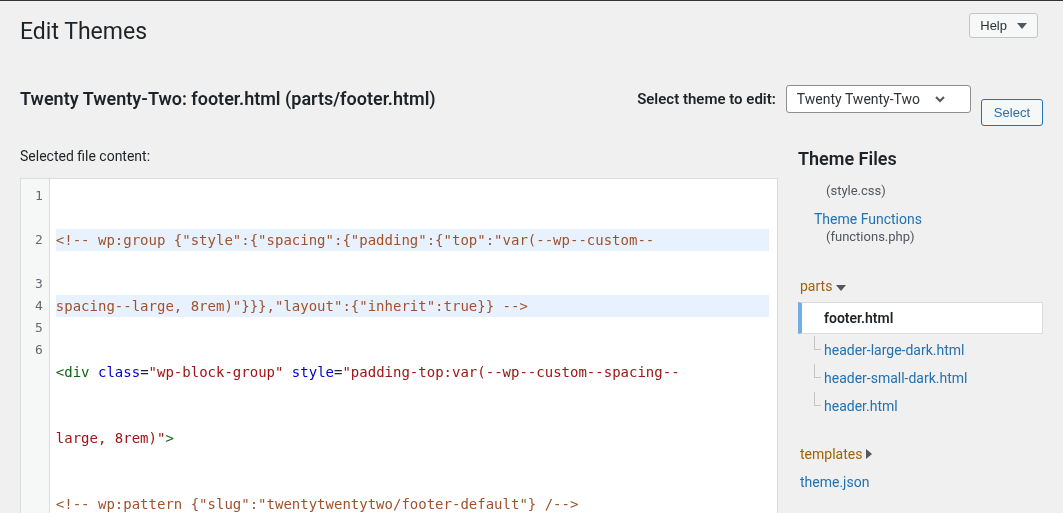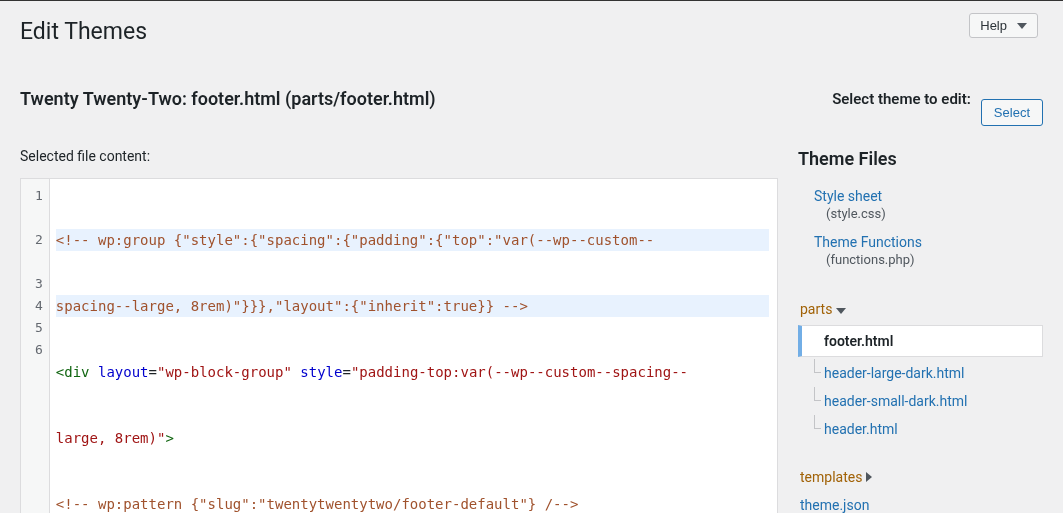--- a/index.html
+++ b/index.html
@@ -220,53 +220,58 @@
     <span class="tri-down"></span>
   </button>
 </div>
 
 <h1 class="page-title">Edit Themes</h1>
 
 <div class="sub-row">
   <div class="file-summary">Twenty Twenty-Two: footer.html (parts/footer.html)</div>
   <div class="theme-select-group">
     <span class="theme-select-label">Select theme to edit:</span>
+    <div class="theme-select">
+      <span>Twenty Twenty-Two</span>
+      <svg class="chev" width="12" height="12" viewBox="0 0 12 12">
+          <path d="M2 4 L6 8 L10 4" fill="none" stroke="#50575e" stroke-width="2"></path>
+        </svg>
+    </div>
     <button class="select-btn">Select</button>
   </div>
 </div>
 
 <div class="content-row">
   <div class="left-col">
     <div class="selected-label">Selected file content:</div>
     <div class="editor">
       <div class="gutter">
         <div>1</div>
         <div style="height:44px;padding-top:22px">2</div>
         <div style="height:44px;padding-top:22px">3</div>
         <div>4</div>
         <div>5</div>
         <div>6</div>
       </div>
       <div class="code">
         <div class="line active"><span class="com">&lt;!-- wp:group {"style":{"spacing":{"padding":{"top":"var(--wp--custom--</span></div>
         <div class="line active"><span class="com">spacing--large, 8rem)"}}},"layout":{"inherit":true}} --&gt;</span></div>
-        <div class="line"><span class="tag">&lt;div</span><span class="attr"> layout</span><span>=</span><span class="str">"wp-block-group"</span><span class="attr"> style</span><span>=</span><span class="str">"padding-top:var(--wp--custom--spacing--</span></div>
+        <div class="line"><span class="tag">&lt;div</span><span class="attr"> class</span><span>=</span><span class="str">"wp-block-group"</span><span class="attr"> style</span><span>=</span><span class="str">"padding-top:var(--wp--custom--spacing--</span></div>
         <div class="line"><span class="str">large, 8rem)"</span><span class="tag">&gt;</span></div>
         <div class="line"><span class="com">&lt;!-- wp:pattern {"slug":"twentytwentytwo/footer-default"} /--&gt;</span></div>
         
         
         
       </div>
     </div>
   </div>
 
   <div class="right-col">
     <div class="theme-files-title">Theme Files</div>
     <div class="tree">
-      <a class="file-link">Style sheet</a>
       <span class="file-sub">(style.css)</span>
       <a class="file-link">Theme Functions</a>
       <span class="file-sub">(functions.php)</span>
 
       <div class="folder">
         <span>parts</span>
         <span class="tri-down"></span>
       </div>
       <a class="child-file active">footer.html</a>
       <a class="child-file">header-large-dark.html</a>

